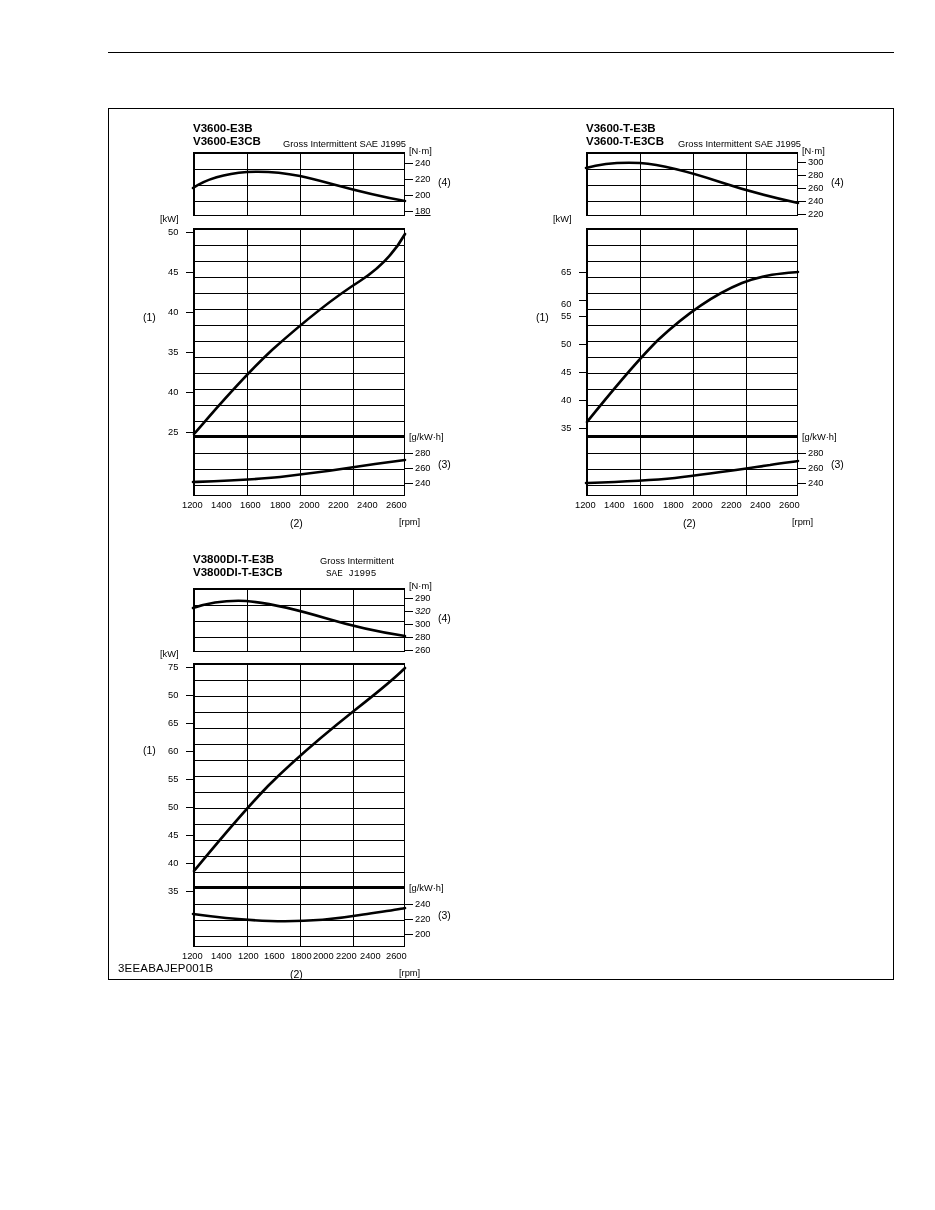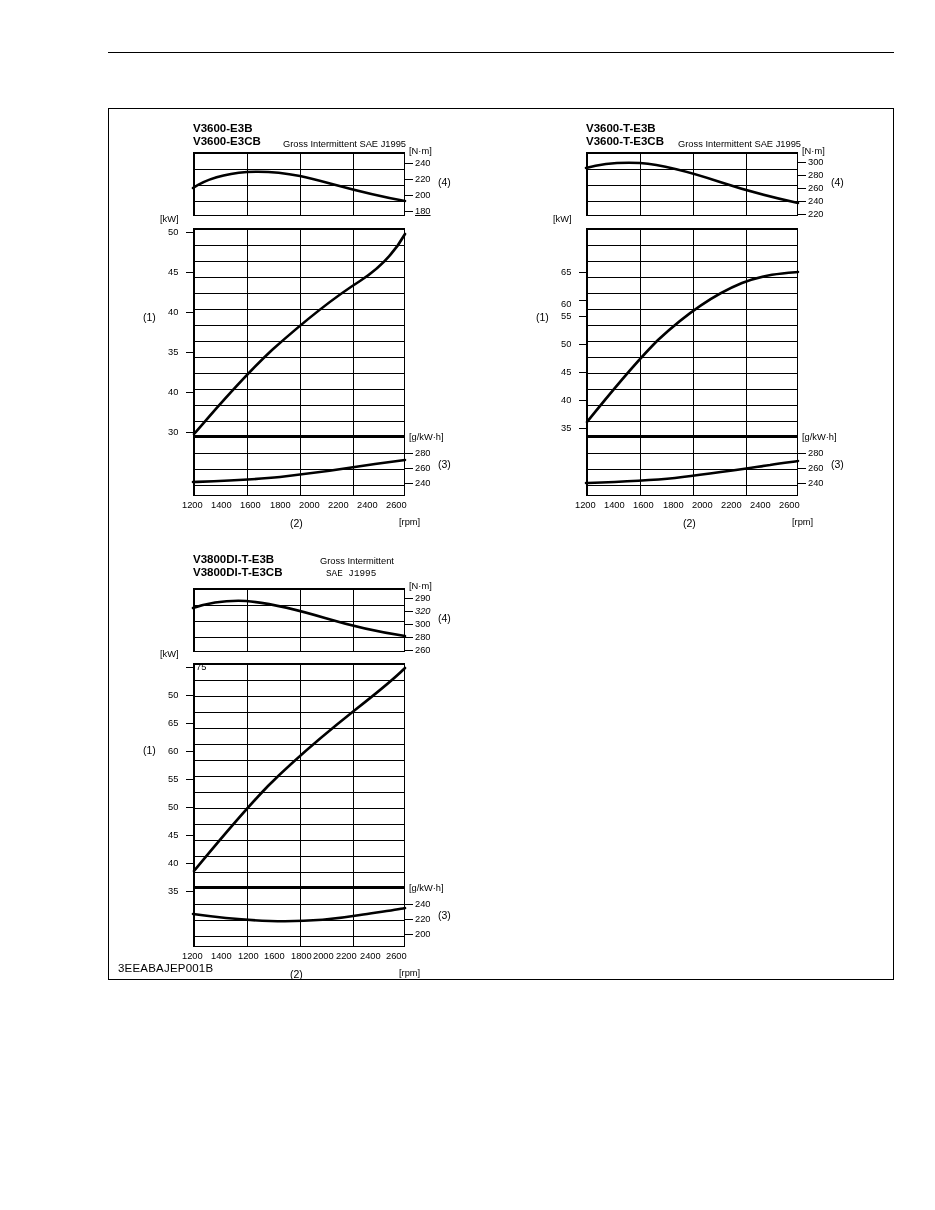--- a/index.html
+++ b/index.html
@@ -89,21 +89,21 @@
       <path d="M193,188 C205,180 220,174 247,172 C265,171 280,172 300,176 C325,181 355,192 405,201"></path>
     </svg>
 
     <div class="plot" style="left:193px;top:228px;width:212px;height:208px;--gx:26.5px;--gy:16px;"></div>
     <div class="unit-label" style="left:160px;top:214px;">[kW]</div>
     <div class="tick-label" style="left:168px;top:227px;">50</div>
     <div class="tick-label" style="left:168px;top:267px;">45</div>
     <div class="tick-label" style="left:168px;top:307px;">40</div>
     <div class="tick-label" style="left:168px;top:347px;">35</div>
     <div class="tick-label" style="left:168px;top:387px;">40</div>
-    <div class="tick-label" style="left:168px;top:427px;">30</div>
+    <div class="tick-label" style="left:168px;top:427px;">25</div>
     <div class="tickmark" style="left:186px;top:232px;width:7px;"></div>
     <div class="tickmark" style="left:186px;top:272px;width:7px;"></div>
     <div class="tickmark" style="left:186px;top:312px;width:7px;"></div>
     <div class="tickmark" style="left:186px;top:352px;width:7px;"></div>
     <div class="tickmark" style="left:186px;top:392px;width:7px;"></div>
     <div class="tickmark" style="left:186px;top:432px;width:7px;"></div>
     <div class="callout" style="left:143px;top:311px;">(1)</div>
 
     <svg class="curves" width="465" height="540" viewBox="0 0 465 540">
       <path d="M194,434 C215,410 240,380 272,350 C300,325 330,300 360,281 C380,268 395,252 405,234"></path>
@@ -231,21 +231,21 @@
     <div class="tickmark" style="left:405px;top:215px;width:8px;"></div>
     <div class="tickmark" style="left:405px;top:228px;width:8px;"></div>
     <div class="callout" style="left:438px;top:190px;">(4)</div>
 
     <svg class="curves" width="465" height="570" viewBox="0 0 465 570">
       <path d="M193,186 C208,181 225,178 246,179 C270,181 295,187 325,196 C355,205 385,211 405,214"></path>
     </svg>
 
     <div class="plot" style="left:193px;top:241px;width:212px;height:224px;--gx:26.5px;--gy:16px;"></div>
     <div class="unit-label" style="left:160px;top:227px;">[kW]</div>
-    <div class="tick-label" style="left:168px;top:240px;margin-left:28px;">75</div>
+    <div class="tick-label" style="left:168px;top:240px;">75</div>
     <div class="tick-label" style="left:168px;top:268px;">50</div>
     <div class="tick-label" style="left:168px;top:296px;">65</div>
     <div class="tick-label" style="left:168px;top:324px;">60</div>
     <div class="tick-label" style="left:168px;top:352px;">55</div>
     <div class="tick-label" style="left:168px;top:380px;">50</div>
     <div class="tick-label" style="left:168px;top:408px;">45</div>
     <div class="tick-label" style="left:168px;top:436px;">40</div>
     <div class="tick-label" style="left:168px;top:464px;">35</div>
     <div class="tickmark" style="left:186px;top:245px;width:7px;"></div>
     <div class="tickmark" style="left:186px;top:273px;width:7px;"></div>

